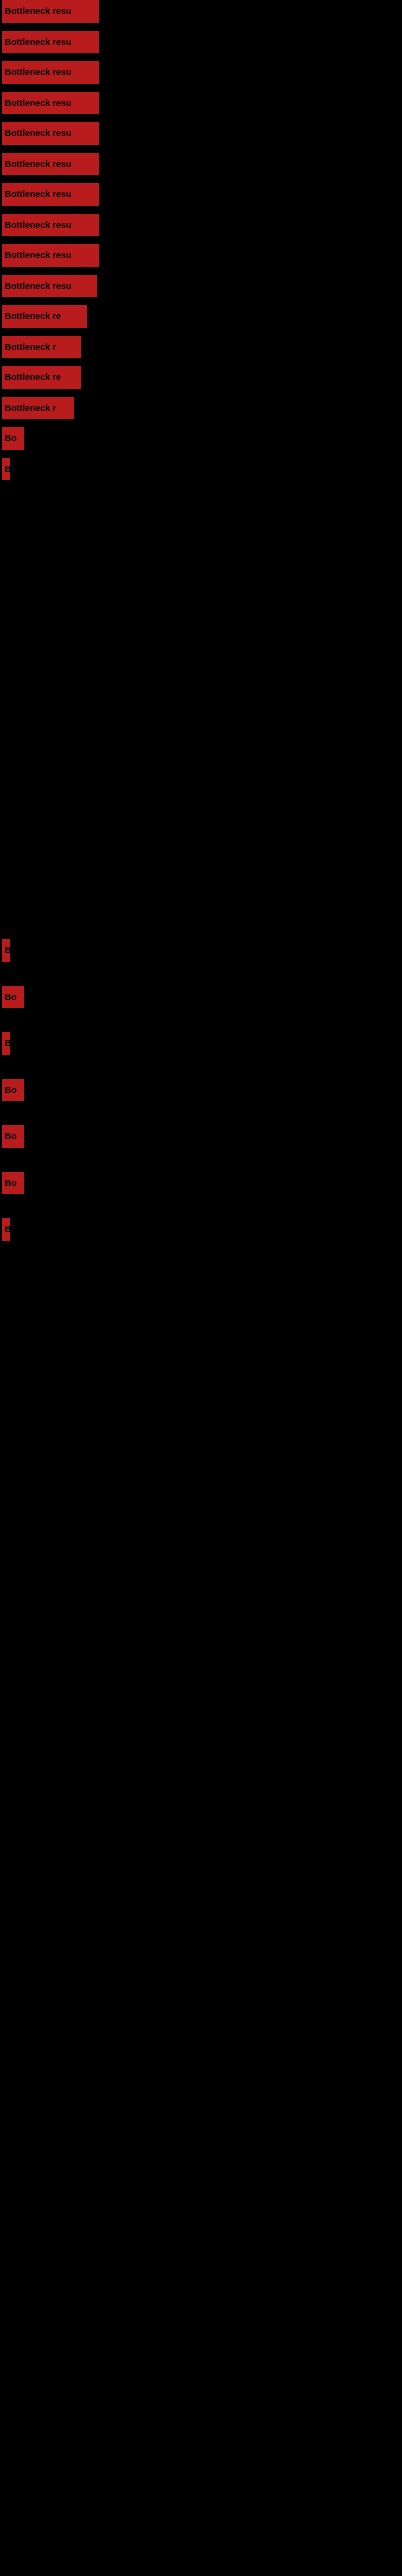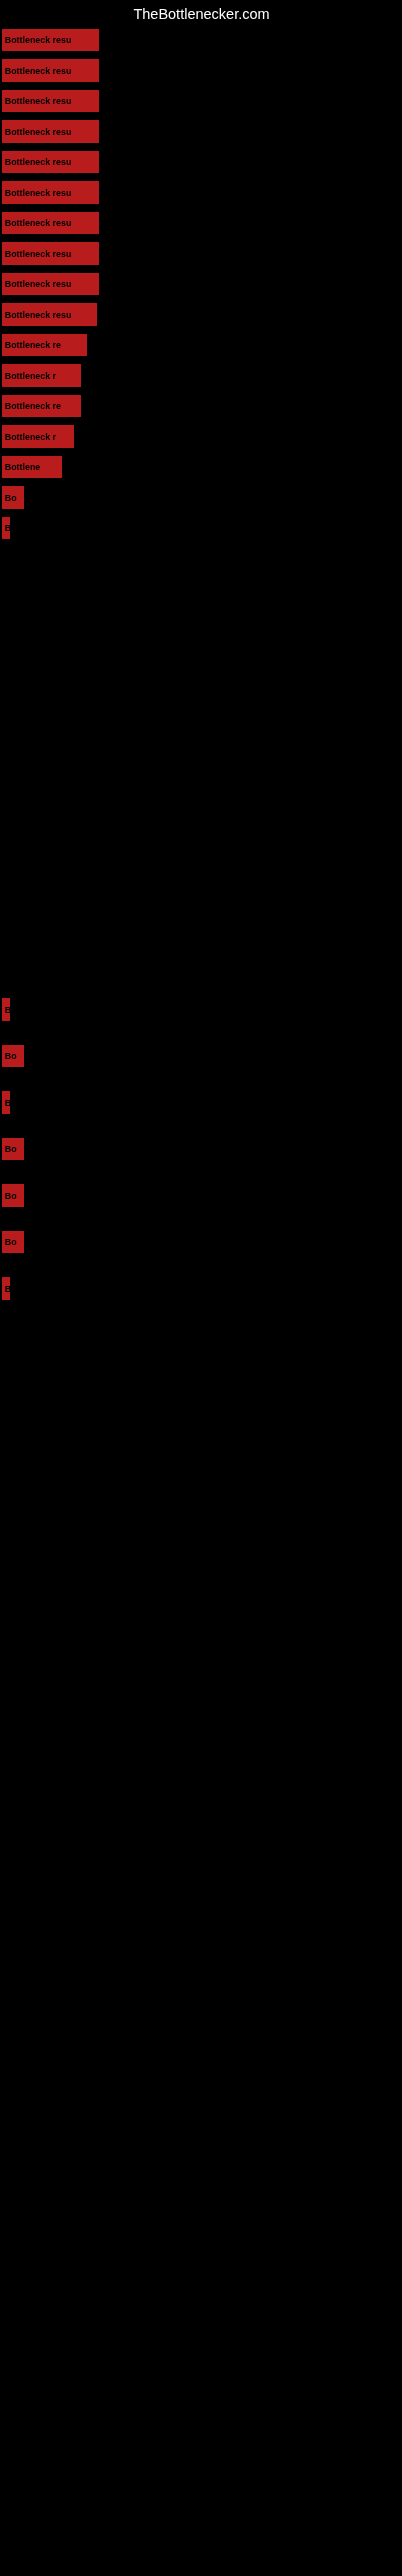--- a/index.html
+++ b/index.html
@@ -69,21 +69,20 @@
     .row-21 .label { width: 8px; }
     .row-22 .label { width: 22.5px; }
     .row-23 .label { width: 22.5px; }
     .row-24 .label { width: 22.5px; }
     .row-25 .label { width: 8px; }
   </style>
 </head>
 <body>
 
 <div class="page-wrapper">
-  <div class="site-title">TheBottlenecker.com</div>
 
   <div id="rows-container">
 
   <div class="row row-1">
         <div class="label">Bottleneck resu</div>
       </div>
       <div class="row row-2">
         <div class="label">Bottleneck resu</div>
       </div>
       <div class="row row-3">
@@ -114,23 +113,20 @@
         <div class="label">Bottleneck re</div>
       </div>
       <div class="row row-12">
         <div class="label">Bottleneck r</div>
       </div>
       <div class="row row-13">
         <div class="label">Bottleneck re</div>
       </div>
       <div class="row row-14">
         <div class="label">Bottleneck r</div>
-      </div>
-      <div class="row row-15">
-        <div class="label">Bottlene</div>
       </div>
       <div class="row row-16">
         <div class="label">Bo</div>
       </div>
       <div class="row row-18">
         <div class="label">B</div>
       </div>
     </div>
 
   <div class="gap"></div>

